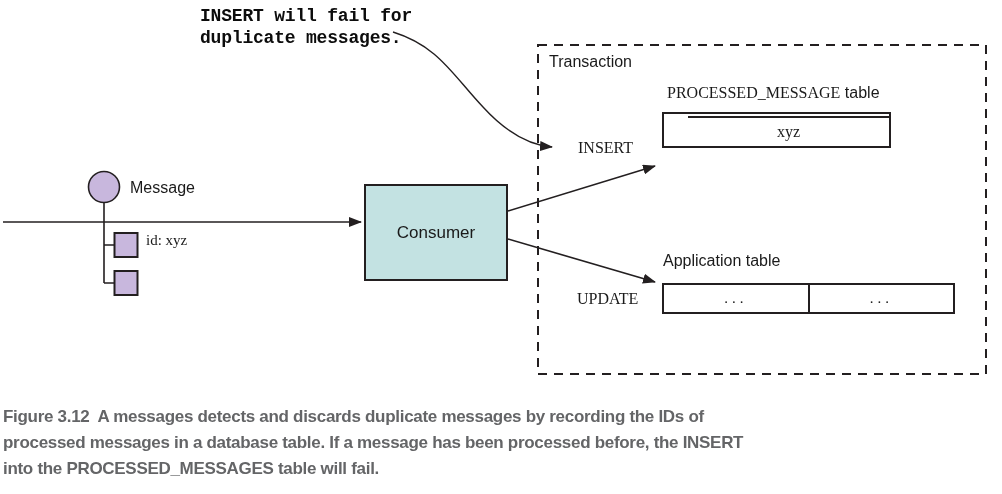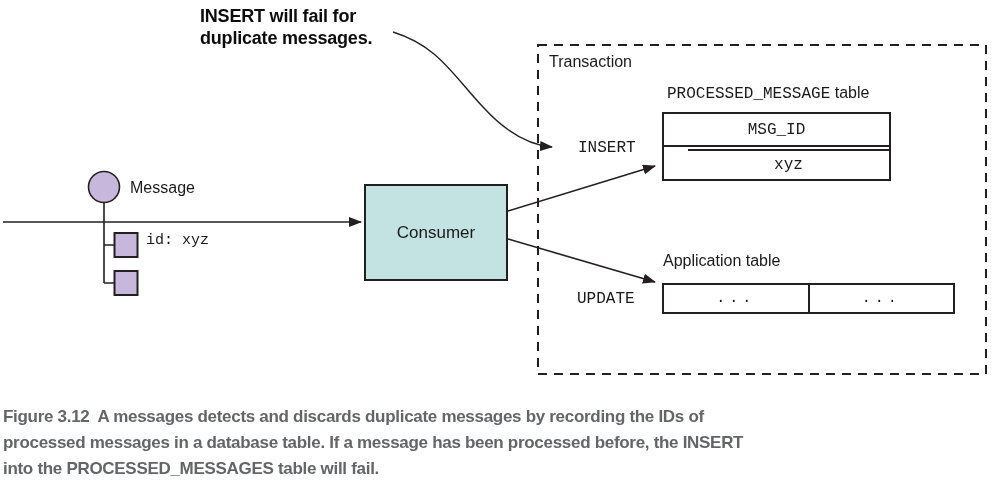--- a/index.html
+++ b/index.html
@@ -3,25 +3,25 @@
 <meta charset="utf-8">
 <style>
   html,body { margin:0; padding:0; background:#ffffff; }
   .stage {
     position:relative; width:1002px; height:494px; background:#fff;
     font-family:"Liberation Sans", sans-serif; overflow:hidden;
     color:#1a1a1a;
   }
   .overlay { position:absolute; left:0; top:0; width:1002px; height:494px; }
   .abs { position:absolute; }
-  .mono { font-family:Liberation Mono, monospace;text-align:right; }
+  .mono { font-family:Liberation Serif, serif;text-align:right; }
 
   .annotation {
     left:200px; top:5px; font-size:18px; font-weight:bold; color:#0c0c0c;
-    line-height:22px; letter-spacing:-0.2px;
+    line-height:22px; letter-spacing:-0.2px;font-family:Liberation Mono, monospace;
   }
 
   .msg-label { left:130px; top:179px; font-size:16px; }
   .msg-id    { left:146px; top:232px; font-size:15px; }
 
   .consumer-box {
     left:364px; top:184px; width:140px; height:93px;
     background:var(--teal,#c3e2e2); border:2px solid var(--line,#231f20);
     display:flex; align-items:center; justify-content:center; font-size:17px;
   }
@@ -108,21 +108,20 @@
   <div class="abs txn-label">Transaction</div>
 
   <div class="abs insert-label mono">INSERT</div>
   <div class="abs update-label mono">UPDATE</div>
 
   <div class="abs pm-title">
     <span class="mono">PROCESSED_MESSAGE</span>
     <span>table</span>
   </div>
   <div class="abs pm-table">
-    <div class="pm-header mono">MSG_ID</div>
     <div class="pm-row mono">xyz</div>
   </div>
 
   <div class="abs app-title">Application table</div>
   <div class="abs app-table">
     <div class="app-cell mono">...</div>
     <div class="app-cell mono">...</div>
   </div>
 
   <div class="abs caption">

